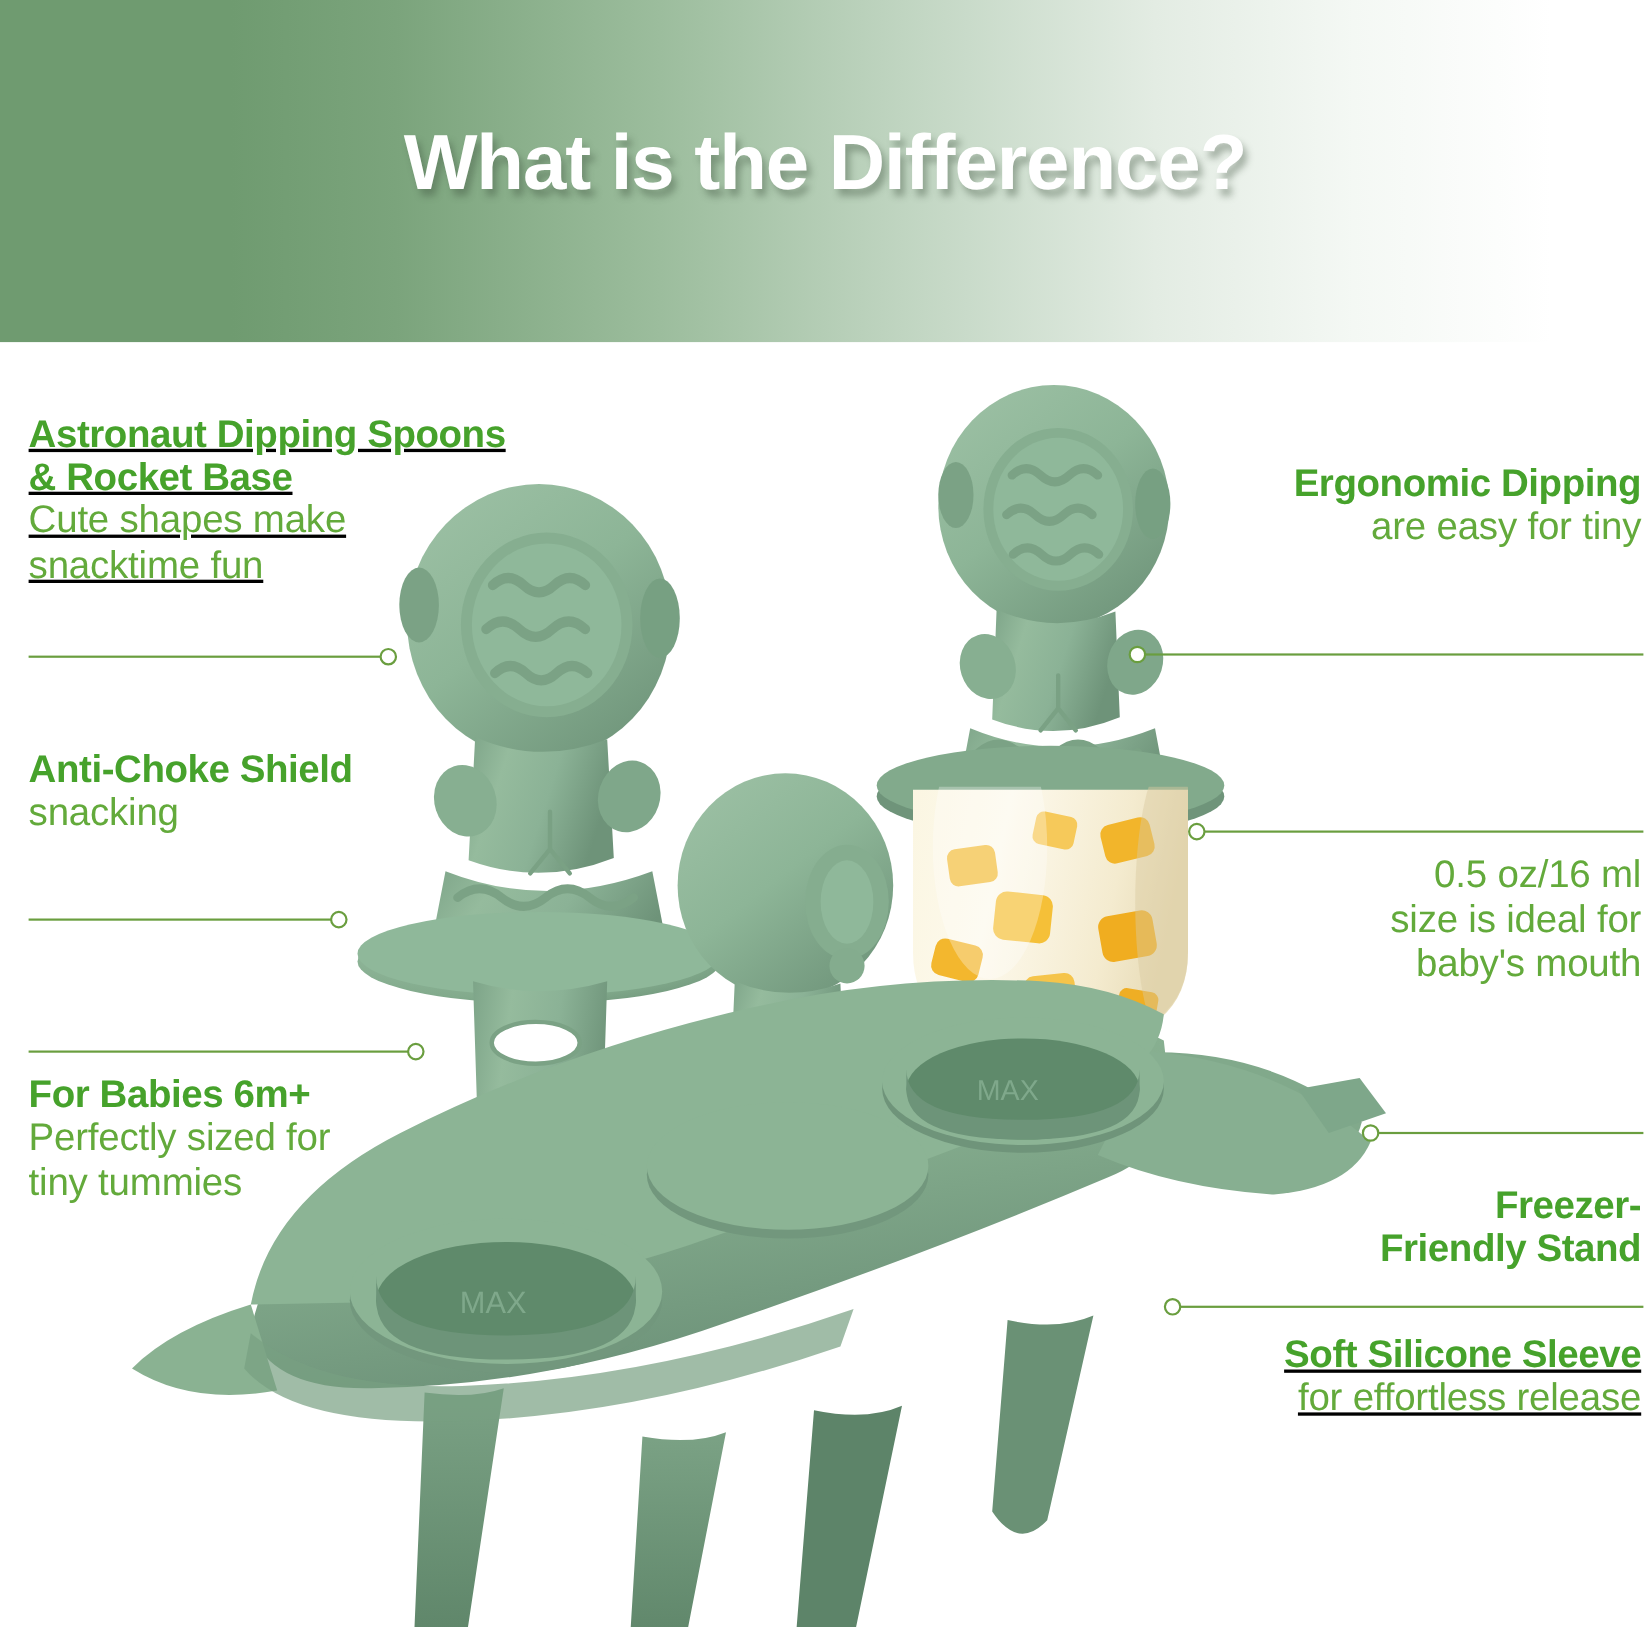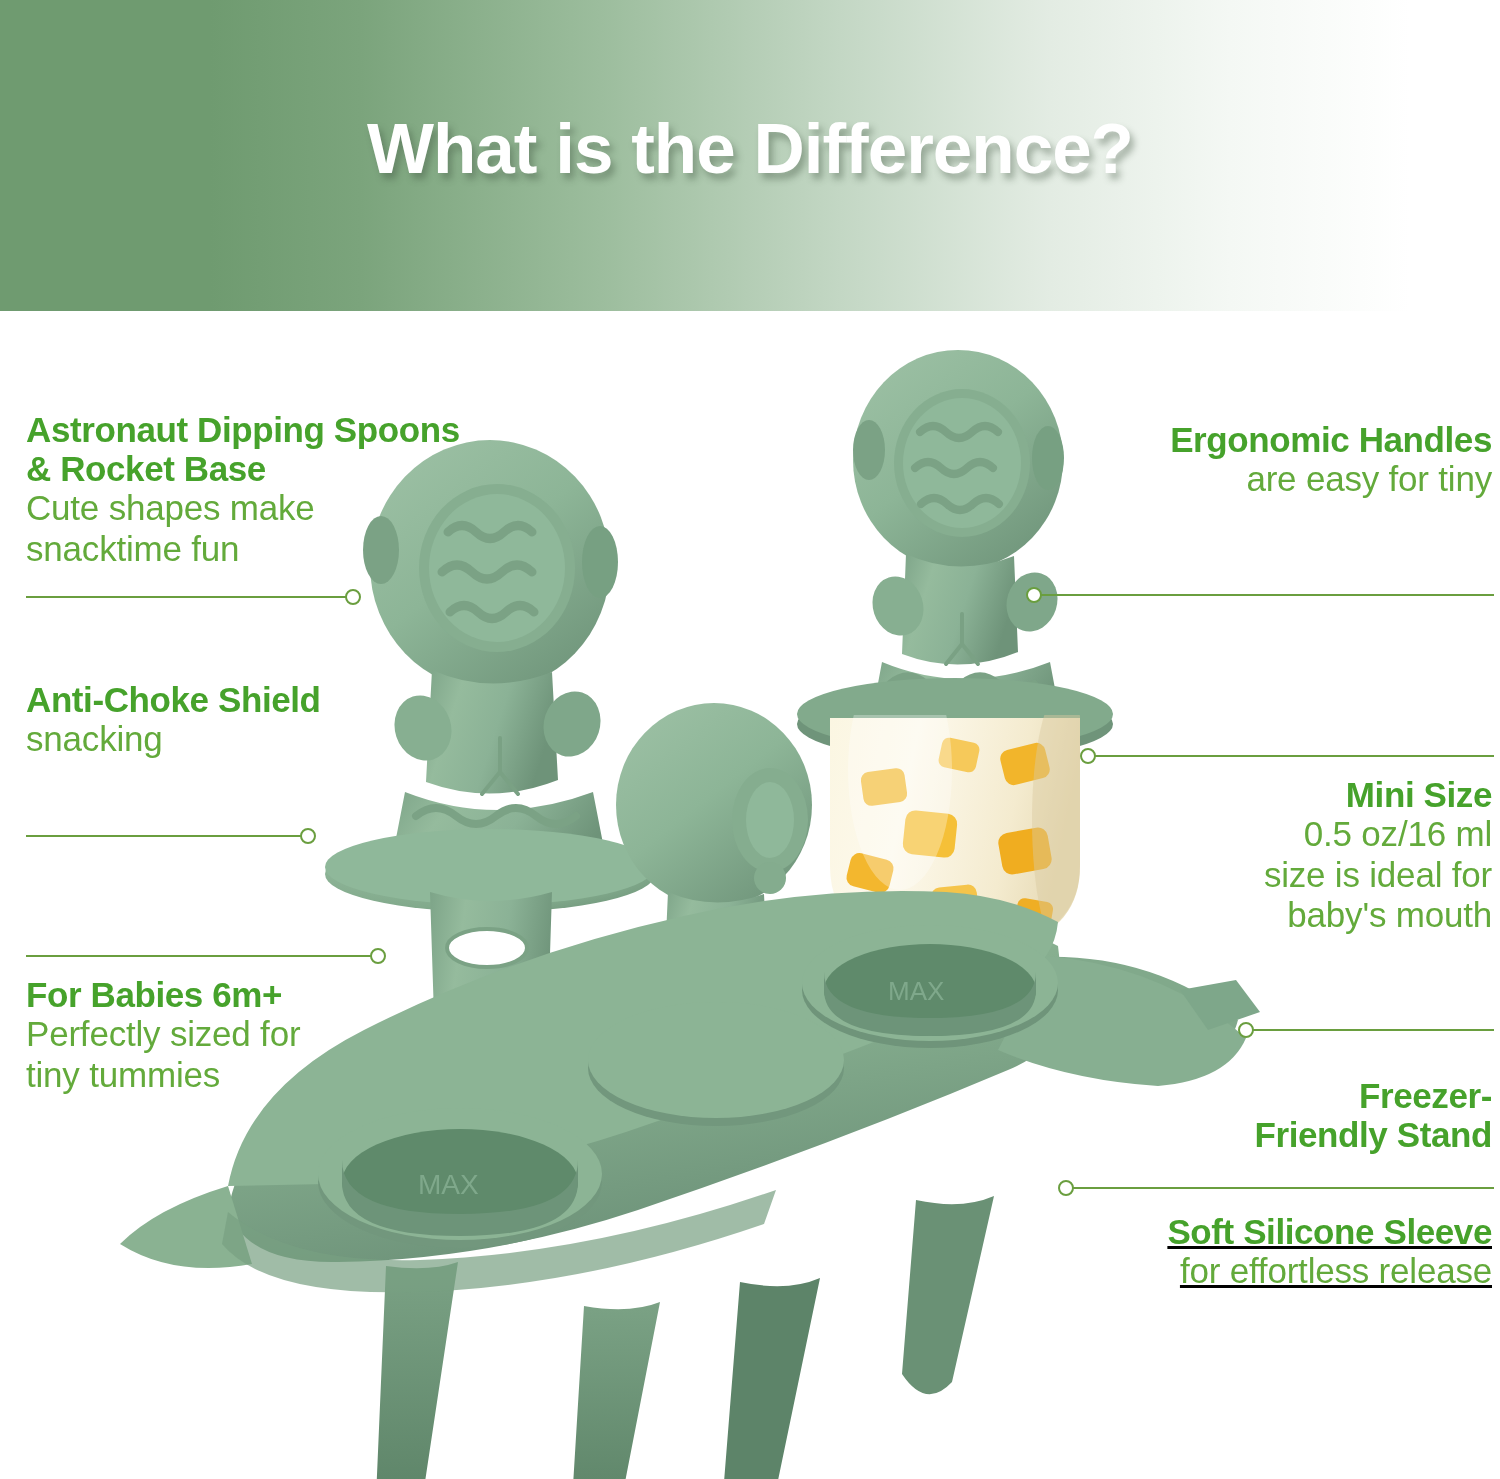--- a/index.html
+++ b/index.html
@@ -261,21 +261,21 @@
     <path d="M386 966 q44 6 72 -4 l-36 240 q-22 32 -46 -4 Z" fill="url(#silTrayDark)"></path>
     <path d="M584 1006 q46 8 76 -4 l-40 206 q-24 30 -48 -6 Z" fill="url(#silTrayDark)"></path>
     <path d="M740 982 q48 10 80 -4 l-44 212 q-26 28 -52 -8 Z" fill="#5d8469"></path>
     <path d="M916 900 q46 10 78 -4 l-42 186 q-26 28 -50 -8 Z" fill="#6a9175"></path>
 
     <path d="M228 912 q62 52 192 48 q172 -6 356 -70 l-12 34 q-186 64 -352 68 q-146 4 -190 -48 Z" fill="#77a082" opacity="0.7"></path>
   </g>
 </svg>
 </div>
 
-<div class="callout left" style="top:410px; width:530px;">
+<div class="callout left" style="top:375px; width:530px;text-decoration:underline;">
   <div class="ttl">Astronaut Dipping Spoons</div>
   <div class="ttl">&amp; Rocket Base</div>
   <div class="sub">Cute shapes make</div>
   <div class="sub">snacktime fun</div>
 </div>
 <div class="conn end-right" style="left:26px; top:589px; width:335px;">
   <div class="bar"></div>
   <div class="dot"></div>
 </div>
 
@@ -292,34 +292,33 @@
   <div class="bar"></div>
   <div class="dot"></div>
 </div>
 <div class="callout left" style="top:975px; width:440px;">
   <div class="ttl">For Babies 6m+</div>
   <div class="sub">Perfectly sized for</div>
   <div class="sub">tiny tummies</div>
 </div>
 
 <div class="callout right" style="top:420px; width:480px;">
-  <div class="ttl">Ergonomic Handles</div>
+  <div class="ttl">Ergonomic Dipping</div>
   <div class="sub">are easy for tiny</div>
 </div>
 <div class="conn end-left" style="left:1026px; top:587px; width:468px;">
   <div class="bar"></div>
   <div class="dot"></div>
 </div>
 
 <div class="conn end-left" style="left:1080px; top:748px; width:414px;">
   <div class="bar"></div>
   <div class="dot"></div>
 </div>
 <div class="callout right" style="top:775px; width:470px;">
-  <div class="ttl">Mini Size</div>
   <div class="sub">0.5 oz/16 ml</div>
   <div class="sub">size is ideal for</div>
   <div class="sub">baby's mouth</div>
 </div>
 
 <div class="conn end-left" style="left:1238px; top:1022px; width:256px;">
   <div class="bar"></div>
   <div class="dot"></div>
 </div>
 <div class="callout right" style="top:1076px; width:470px;">

